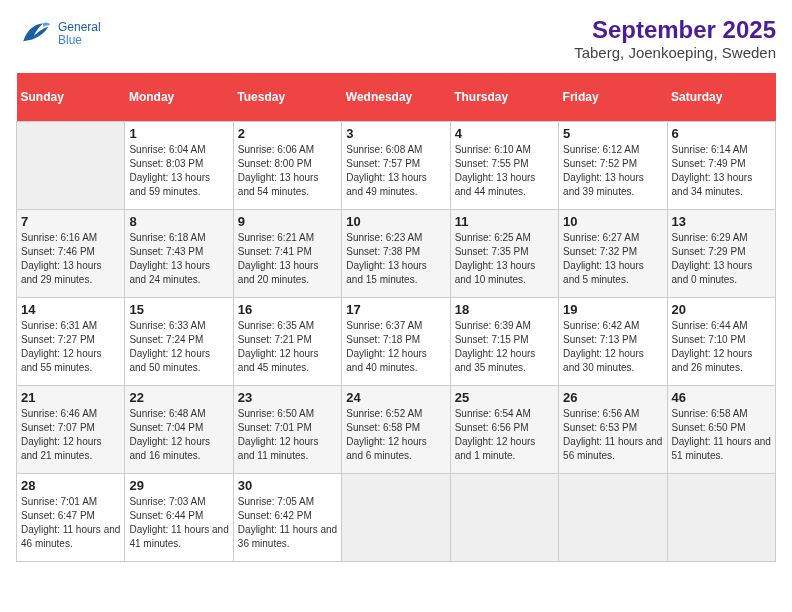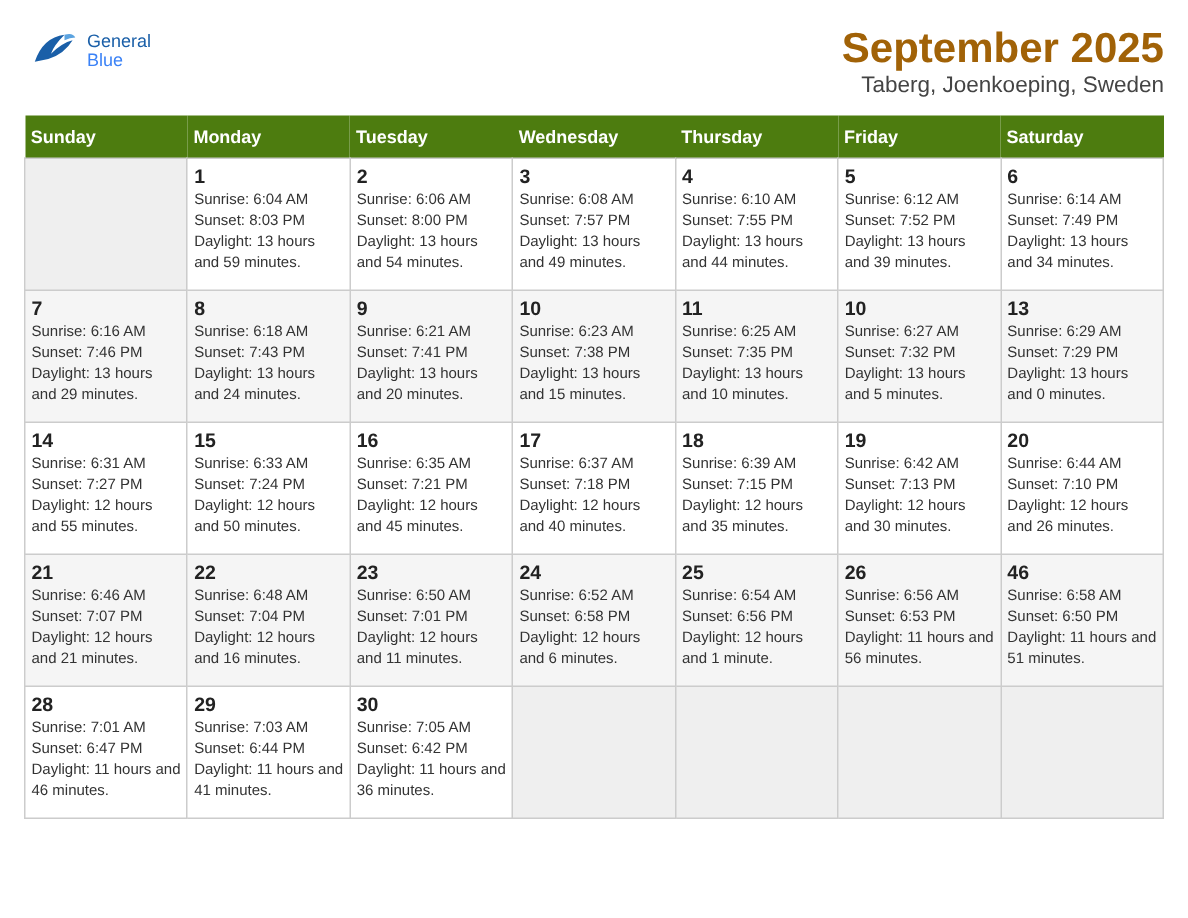--- a/index.html
+++ b/index.html
@@ -30,38 +30,38 @@
       color: #1a5fa8;
     }
     .logo-bird {
       width: 36px;
       height: 36px;
     }
     .title-block {
       text-align: right;
     }
     .month-title {
-      font-size: 28px;
+      font-size: 24px;
       font-weight: bold;
-      color: #a16207;
+      color: #4c1d95;
     }
     .location {
       font-size: 15px;
       color: #444;
       text-align: right;
     }
     table {
       width: 100%;
       border-collapse: collapse;
       font-size: 11px;
     }
     thead tr th {
-      background: #4d7c0f;
+      background: #ef4444;
       color: #fff;
-      padding: 7px 4px;
+      padding: 17px 4px;
       text-align: left;
       font-size: 12px;
       font-weight: bold;
     }
     tbody tr td {
       vertical-align: top;
       padding: 4px 4px;
       border: 1px solid #ccc;
       width: calc(100% / 7);
       height: 88px;

